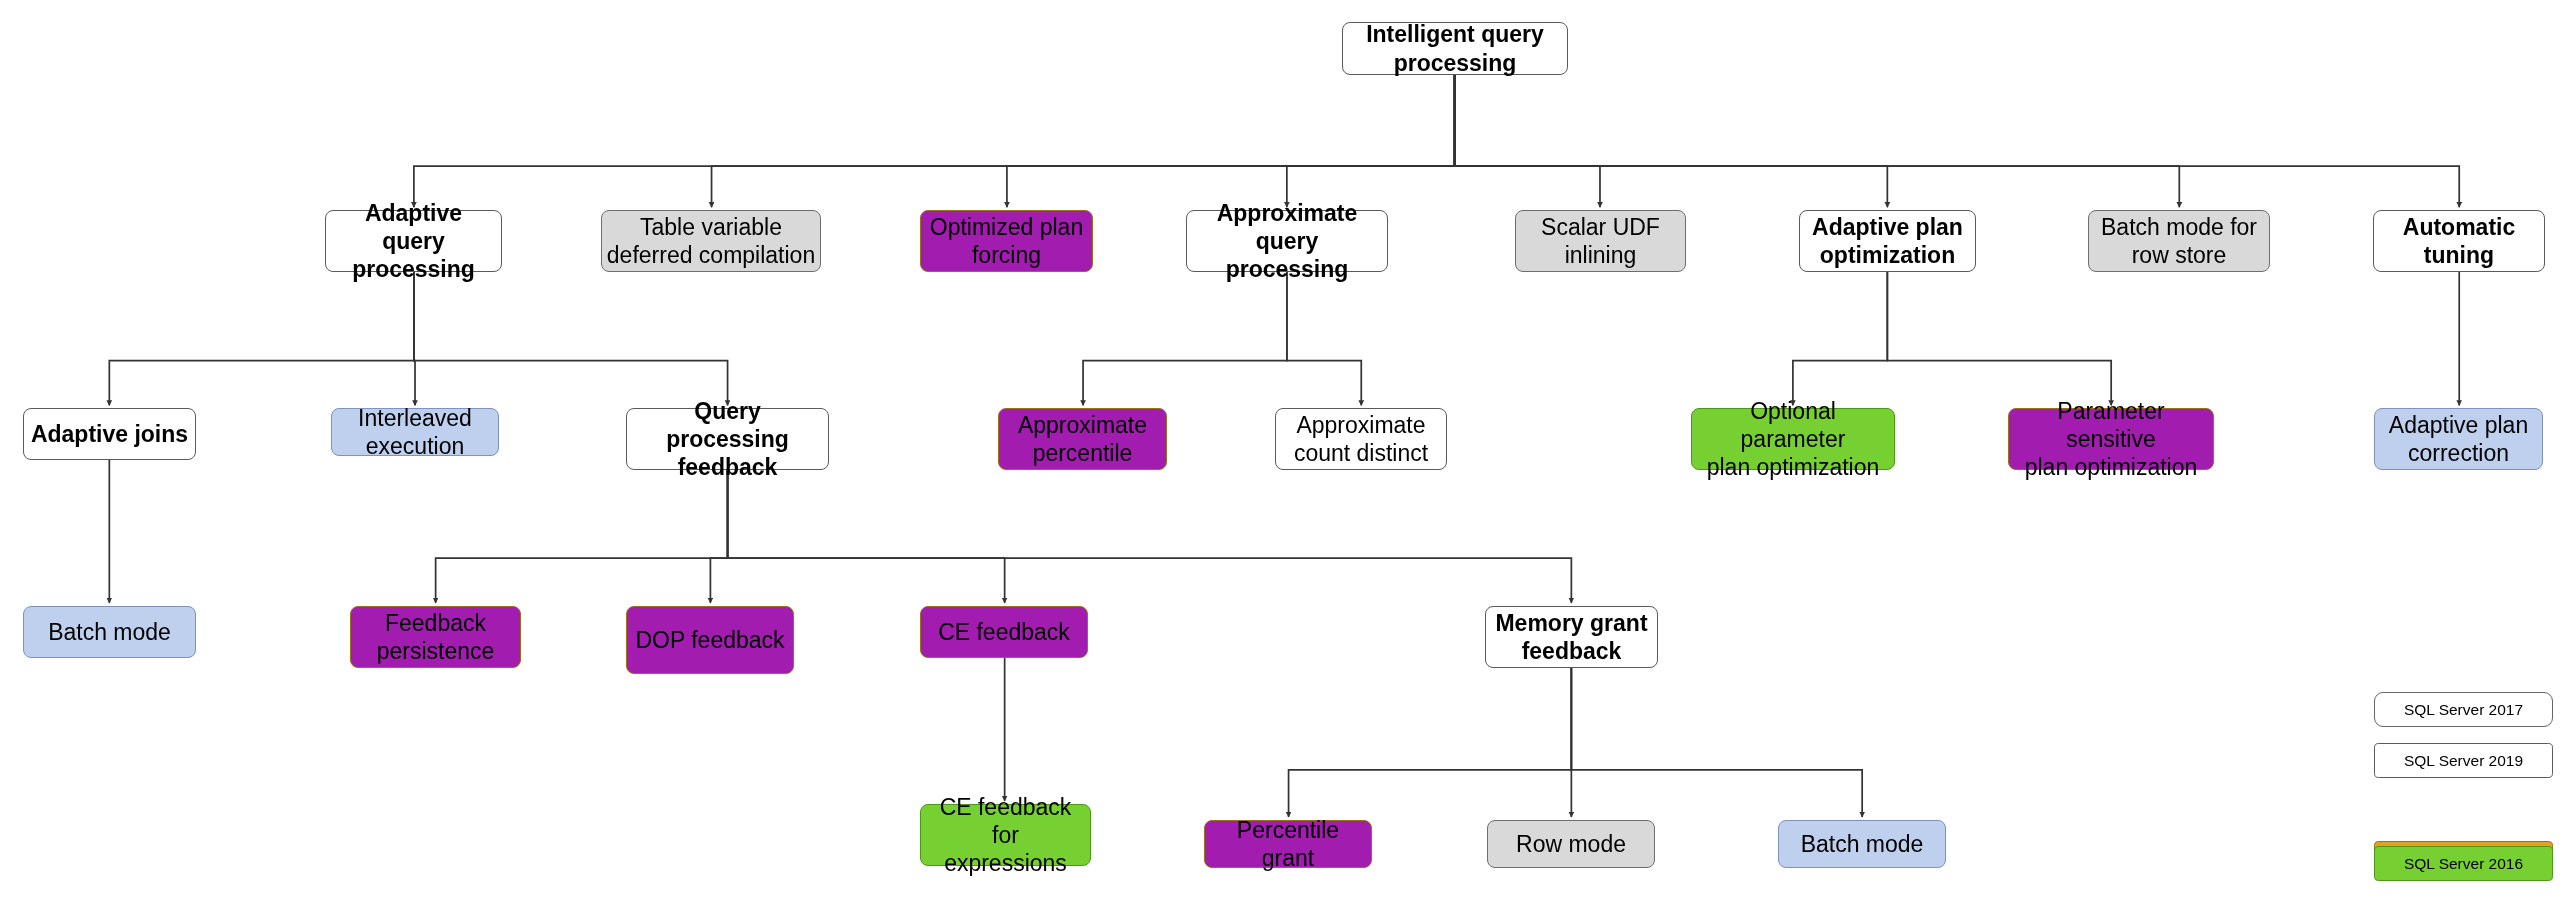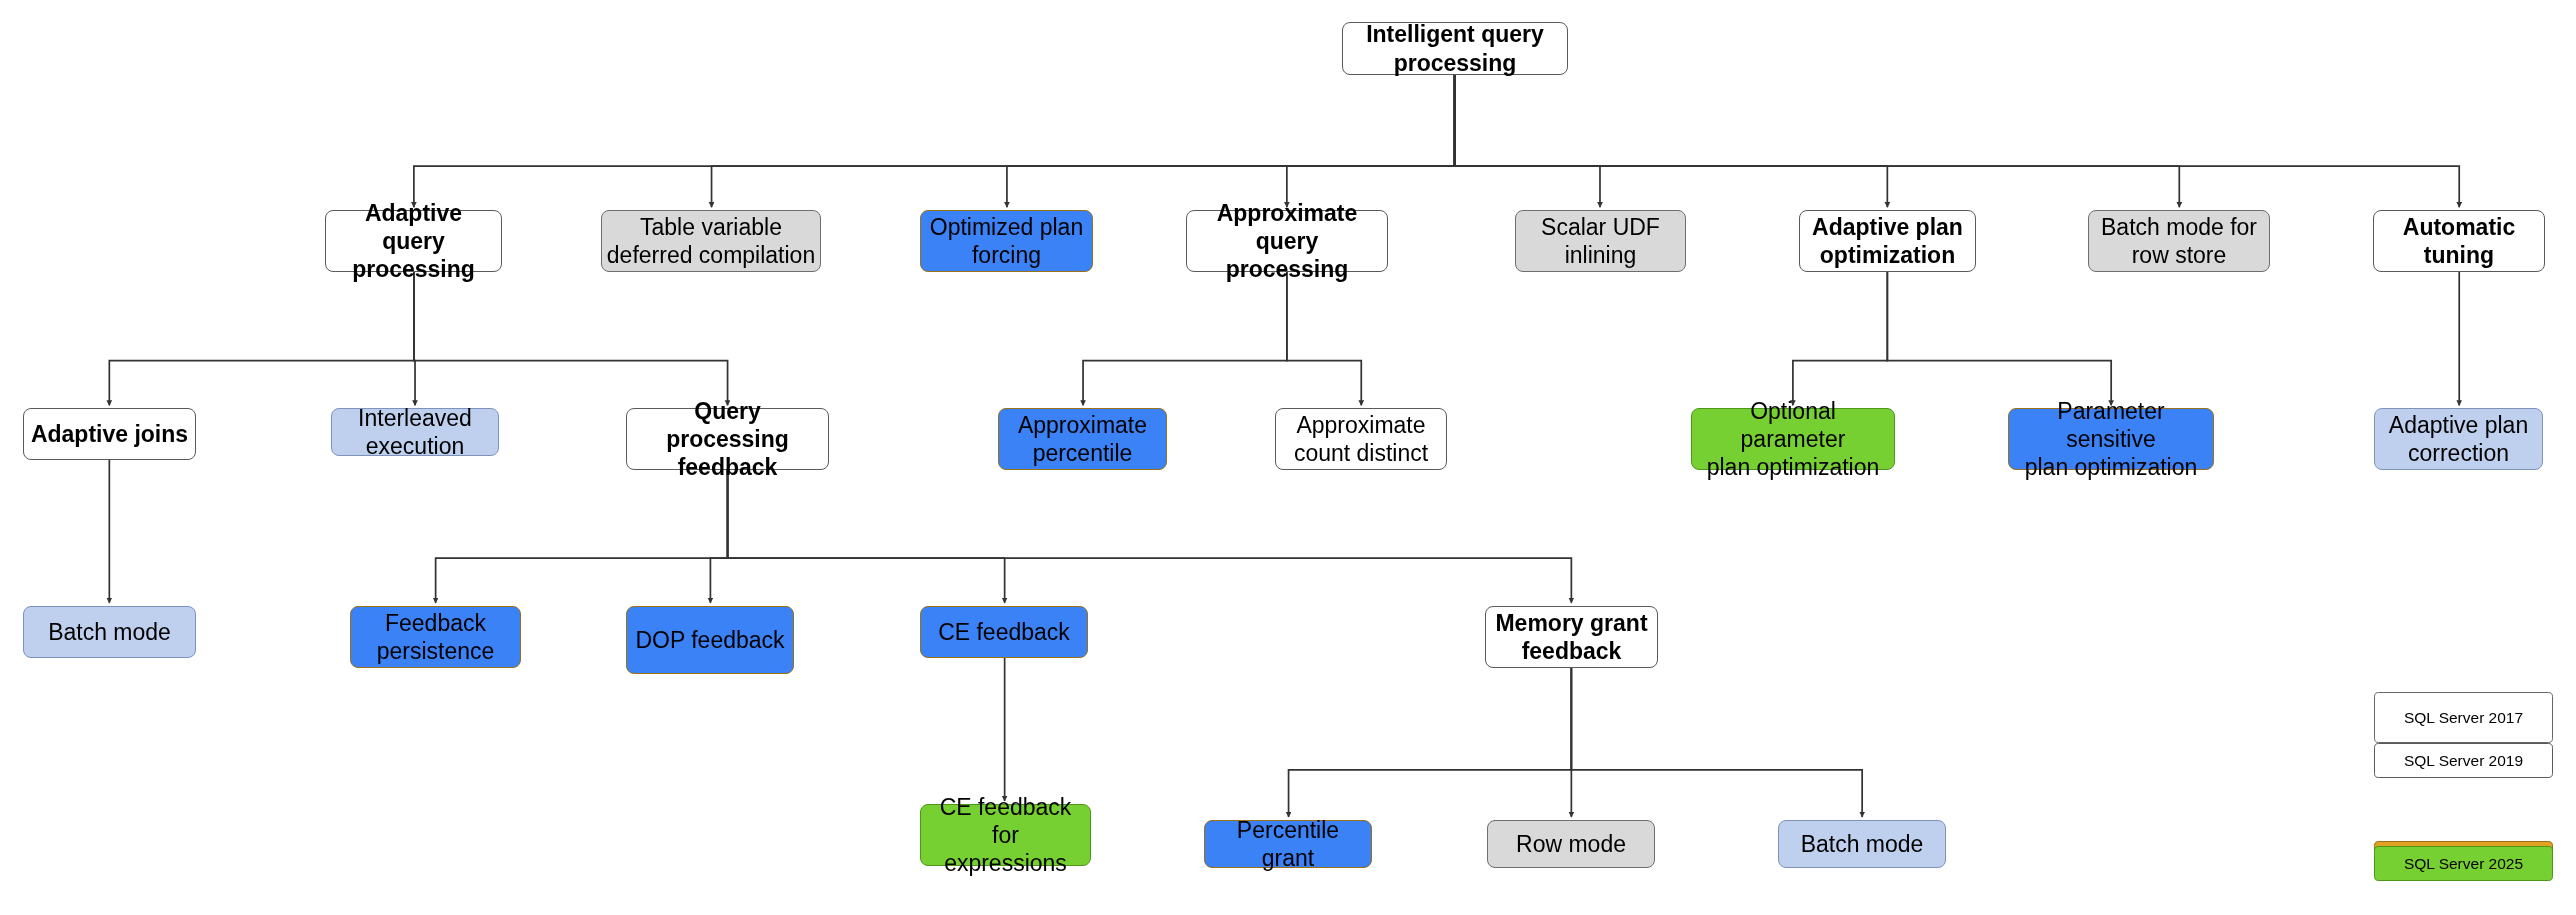--- a/index.html
+++ b/index.html
@@ -35,21 +35,21 @@
     justify-content: center;
     text-align: center;
     font-size: 23px;
     line-height: 1.22;
     color: #000000;
     padding: 2.3px 4.6px;
     background: #ffffff;
   }
   .node.white  { background: #ffffff; border-color: #5a5a5a; }
   .node.gray   { background: #d9d9d9; border-color: #6e6e6e; }
-  .node.orange { background: #3b82f6; border-color: #9b7016; }
+  .node.orange { background: #a21caf; border-color: #9b7016; }
   .node.blue   { background: #bed0ee; border-color: #7e93bc; }
   .node.green  { background: #77d032; border-color: #4e9618; }
   .legend-item {
     position: absolute;
     box-sizing: border-box;
     border: 1.1px solid #666666;
     border-radius: 4.6px;
     display: flex;
     align-items: center;
     justify-content: center;
@@ -207,27 +207,27 @@
   <div class="node orange" style="left:1204px;top:820px;width:168px;height:48px;">
     <span>Percentile grant</span>
   </div>
   <div class="node gray" style="left:1487px;top:820px;width:168px;height:48px;">
     <span>Row mode</span>
   </div>
   <div class="node blue" style="left:1778px;top:820px;width:168px;height:48px;">
     <span>Batch mode</span>
   </div>
 
-  <div class="legend-item blue" style="left:2374px;top:692px;width:179px;height:51px;">
+  <div class="legend-item blue" style="left:2374px;top:692px;width:179px;height:35px;border-radius:9px;">
     <span>SQL Server 2017</span>
   </div>
   <div class="legend-item white" style="left:2374px;top:743px;width:179px;height:35px;">
     <span>SQL Server 2019</span>
   </div>
   <div class="legend-item orange" style="left:2374px;top:841px;width:179px;height:35px;padding-left:48px;">
     <span>SQL Server 2022</span>
   </div>
   <div class="legend-item green" style="left:2374px;top:846px;width:179px;height:35px;">
-    <span>SQL Server 2025</span>
+    <span>SQL Server 2016</span>
   </div>
 
 </div>
 
 
 </body></html>

